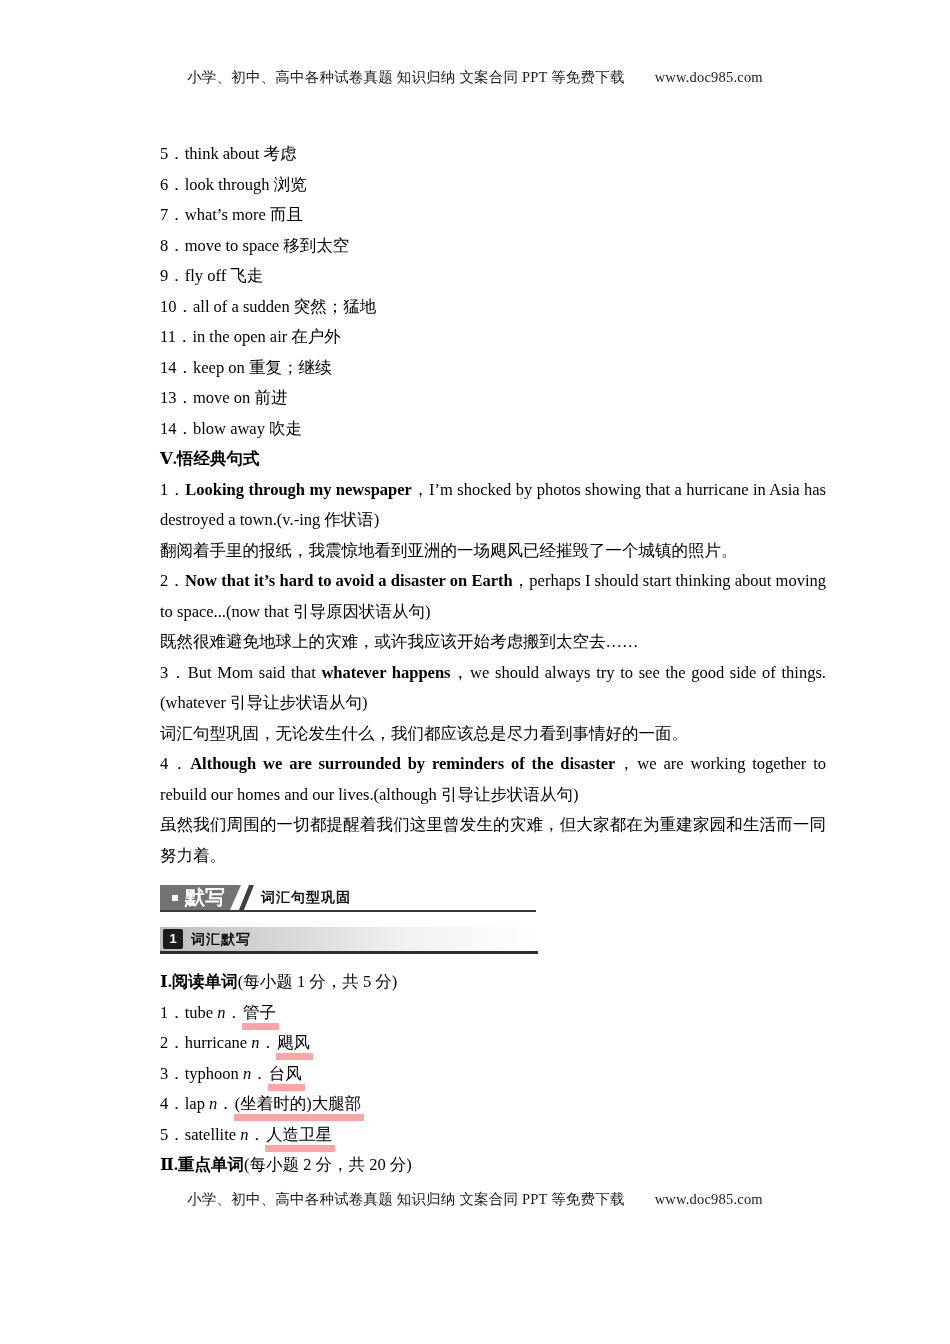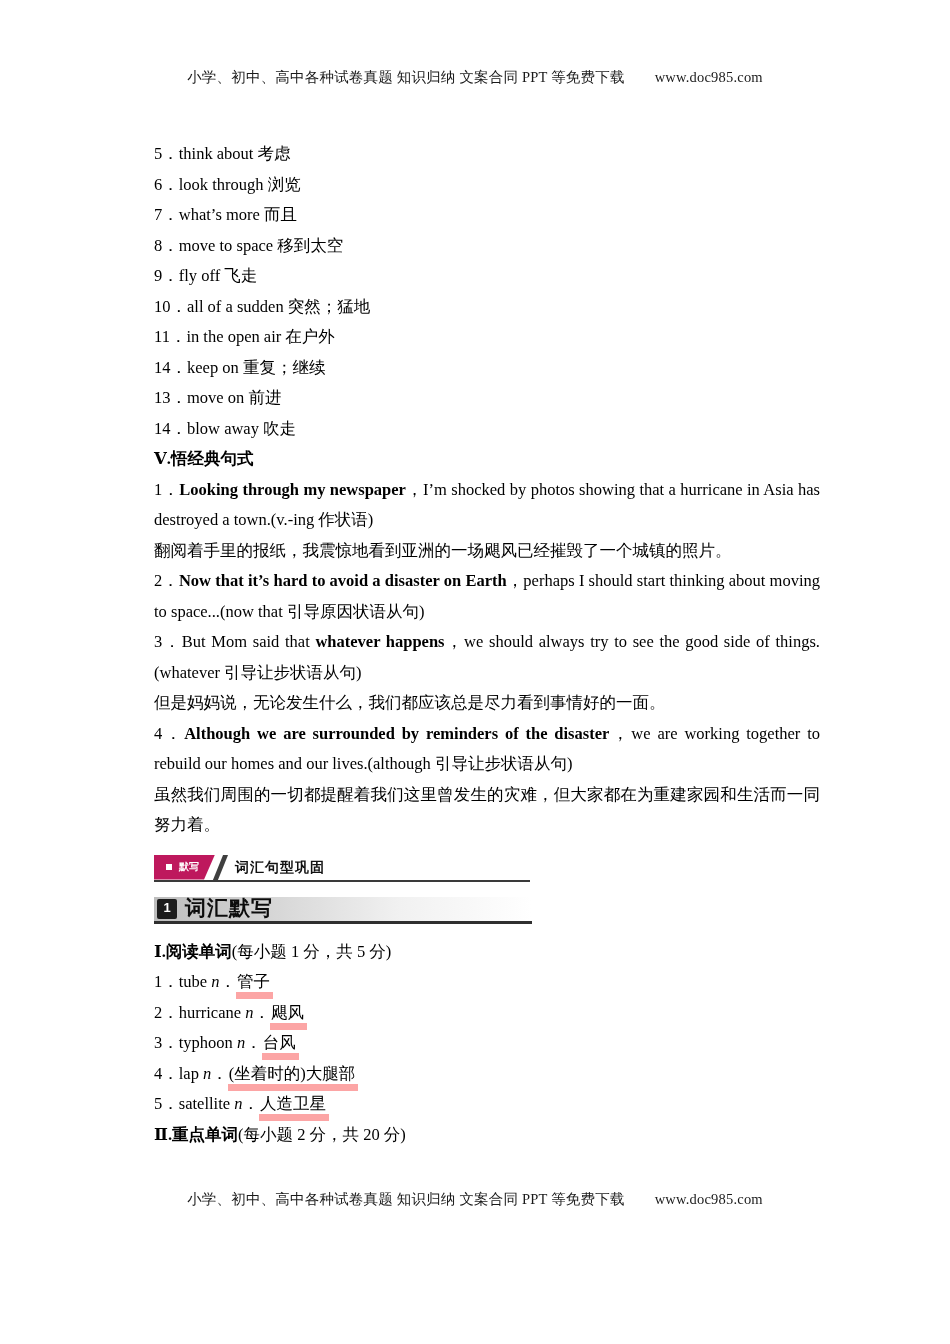--- a/index.html
+++ b/index.html
@@ -33,45 +33,45 @@
     width: 100%;
     text-align: center;
     font-size: 14.5px;
     color: #1a1a1a;
     letter-spacing: 0.2px;
   }
   .hdr-url { margin-left: 30px; }
   .content {
     position: absolute;
     top: 139px;
-    left: 154px;
+    left: 160px;
     width: 666px;
     font-size: 16.5px;
     line-height: 30.5px;
   }
   .line { margin: 0; }
   .para { margin: 0; text-align: justify; }
   b, .bold { font-weight: bold; }
 
   
   .banner {
     margin-top: 14px;
     width: 376px;
     height: 27px;
     display: flex;
     align-items: stretch;
     border-bottom: 2px solid #3a3a3a;
     box-sizing: border-box;
     font-family: "Liberation Sans", "DejaVu Sans", sans-serif;
   }
   .badge {
-    background: #be185d;
+    background: #737373;
     color: #ffffff;
     font-weight: bold;
-    font-size: 10px;
+    font-size: 20px;
     display: flex;
     align-items: center;
     padding: 0 16px 0 12px;
     clip-path: polygon(0 0, 100% 0, calc(100% - 11px) 100%, 0 100%);
   }
   .sq {
     display: inline-block;
     width: 6px;
     height: 6px;
     background: #ffffff;
@@ -114,21 +114,21 @@
     font-weight: bold;
     font-size: 13px;
     display: flex;
     align-items: center;
     justify-content: center;
     margin-left: 3px;
     border-radius: 2px;
   }
   .strip-label {
     font-weight: bold;
-    font-size: 21px;
+    font-size: 14px;
     color: #0d0d0d;
     margin-left: 8px;
     letter-spacing: 1px;
   }
 
   .vocab-block { margin-top: 13px; }
   .pos { font-style: italic; }
   .answer {
     border-bottom: 7px solid #fca5a5;
     padding: 0 3px 1px 1px;
@@ -155,23 +155,24 @@
     <p class="line">14．keep on 重复；继续</p>
     <p class="line">13．move on 前进</p>
     <p class="line">14．blow away 吹走</p>
 
     <p class="line bold">Ⅴ.悟经典句式</p>
 
     <p class="para"><span>1．</span><b>Looking through my newspaper</b><span>，I’m shocked by photos showing that a hurricane in Asia has destroyed a town.(v.-ing 作状语)</span></p>
     <p class="para">翻阅着手里的报纸，我震惊地看到亚洲的一场飓风已经摧毁了一个城镇的照片。</p>
 
     <p class="para"><span>2．</span><b>Now that it’s hard to avoid a disaster on Earth</b><span>，perhaps I should start thinking about moving to space...(now that 引导原因状语从句)</span></p>
+    <p class="para">既然很难避免地球上的灾难，或许我应该开始考虑搬到太空去……</p>
 
     <p class="para"><span>3．But Mom said that </span><b>whatever happens</b><span>，we should always try to see the good side of things.(whatever 引导让步状语从句)</span></p>
-    <p class="para">但是妈妈说，无论发生什么，我们都应该总是尽力看到事情好的一面。</p>
+    <p class="para">词汇句型巩固，无论发生什么，我们都应该总是尽力看到事情好的一面。</p>
 
     <p class="para"><span>4．</span><b>Although we are surrounded by reminders of the disaster</b><span>，we are working together to rebuild our homes and our lives.(although 引导让步状语从句)</span></p>
     <p class="para">虽然我们周围的一切都提醒着我们这里曾发生的灾难，但大家都在为重建家园和生活而一同努力着。</p>
 
     <div class="banner">
       <div class="badge">
         <span class="sq"></span>
         <span>默写</span>
       </div>
       <div class="badge-slash"></div>

